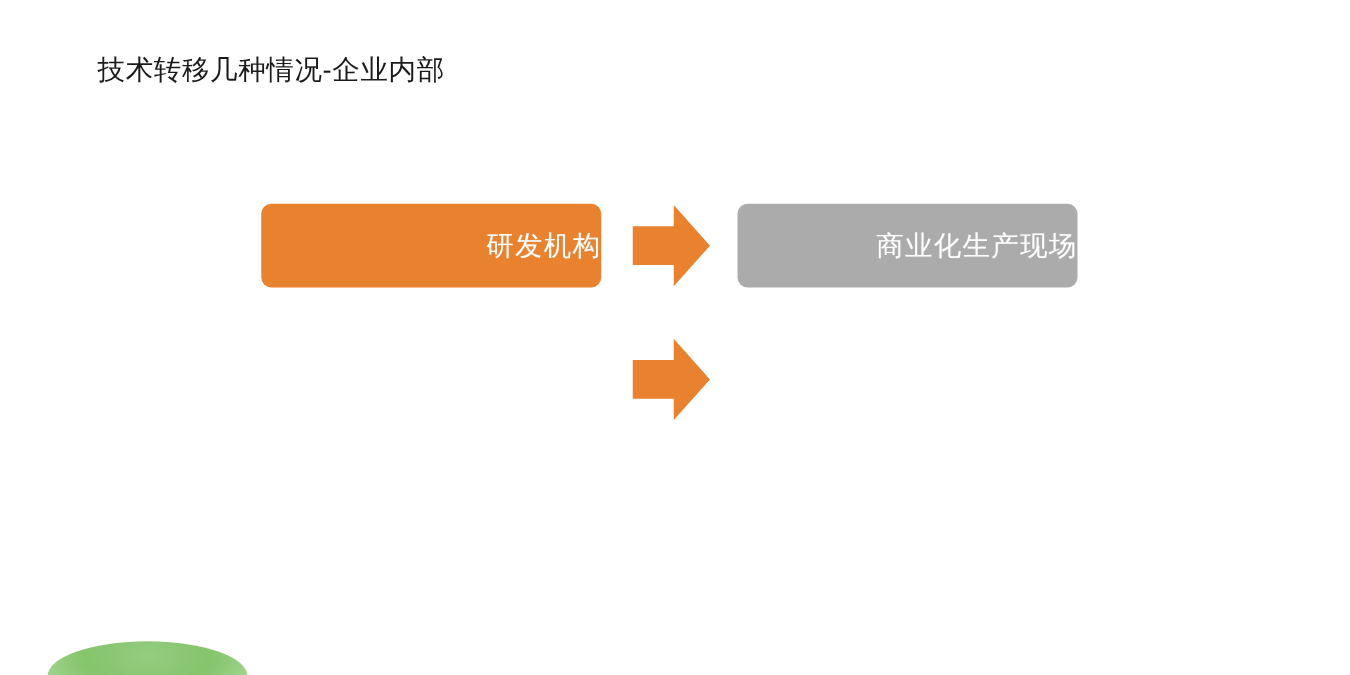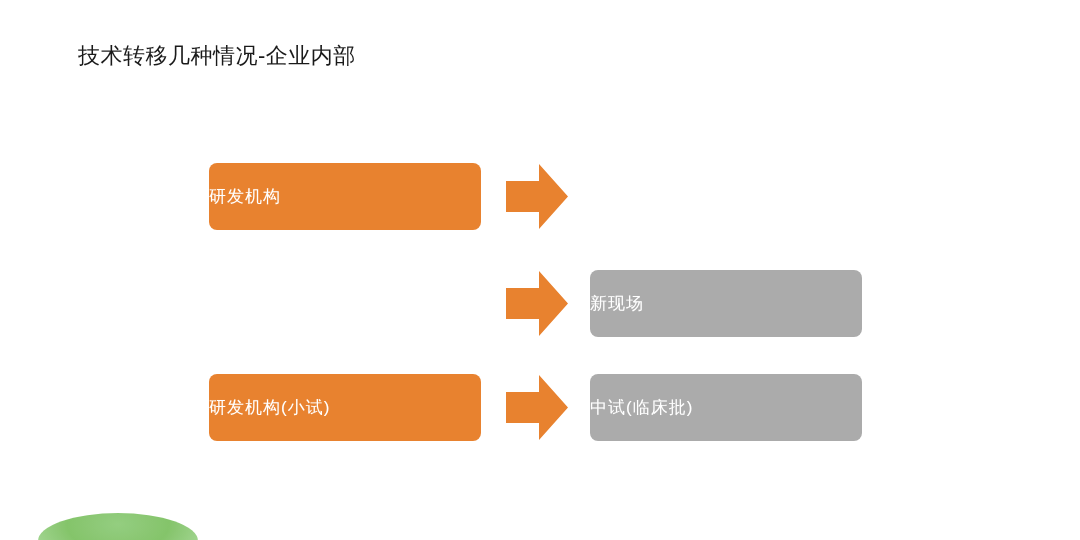--- a/index.html
+++ b/index.html
@@ -54,23 +54,23 @@
   .flow-row.r1 { top: 270px; }
   .flow-row.r2 { top: 374px; }
 
   .node {
     position: absolute;
     top: 0;
     height: 67px;
     border-radius: 8px;
     display: flex;
     align-items: center;
-    justify-content: flex-start;
+    justify-content: flex-end;
     color: #ffffff;
-    font-size: 17px;
+    font-size: 22px;
     line-height: 1;
     letter-spacing: 1px;
     white-space: nowrap;
     box-sizing: border-box;
   }
   .node.source {
     left: 0;
     width: 272px;
     background: #E8822F;
   }
@@ -122,44 +122,31 @@
 
     <div class="flow-row r0">
       <div class="node source">
         <span class="node-label">研发机构</span>
       </div>
       <div class="arrow">
         <svg viewBox="0 0 62 65" xmlns="http://www.w3.org/2000/svg">
           <polygon points="0,17 33,17 33,0 62,32.5 33,65 33,48 0,48" fill="#E8822F"></polygon>
         </svg>
       </div>
+      <div class="node target">
+        <span class="node-label">商业化生产现场</span>
+      </div>
     </div>
 
     <div class="flow-row r1">
       <div class="arrow">
         <svg viewBox="0 0 62 65" xmlns="http://www.w3.org/2000/svg">
           <polygon points="0,17 33,17 33,0 62,32.5 33,65 33,48 0,48" fill="#E8822F"></polygon>
         </svg>
       </div>
-      <div class="node target">
-        <span class="node-label">新现场</span>
-      </div>
     </div>
 
-    <div class="flow-row r2">
-      <div class="node source">
-        <span class="node-label">研发机构(小试)</span>
-      </div>
-      <div class="arrow">
-        <svg viewBox="0 0 62 65" xmlns="http://www.w3.org/2000/svg">
-          <polygon points="0,17 33,17 33,0 62,32.5 33,65 33,48 0,48" fill="#E8822F"></polygon>
-        </svg>
-      </div>
-      <div class="node target">
-        <span class="node-label">中试(临床批)</span>
-      </div>
-    </div>
 
   </div>
 
   <div class="green-arc"></div>
 
 </div>
 
 </body></html>

